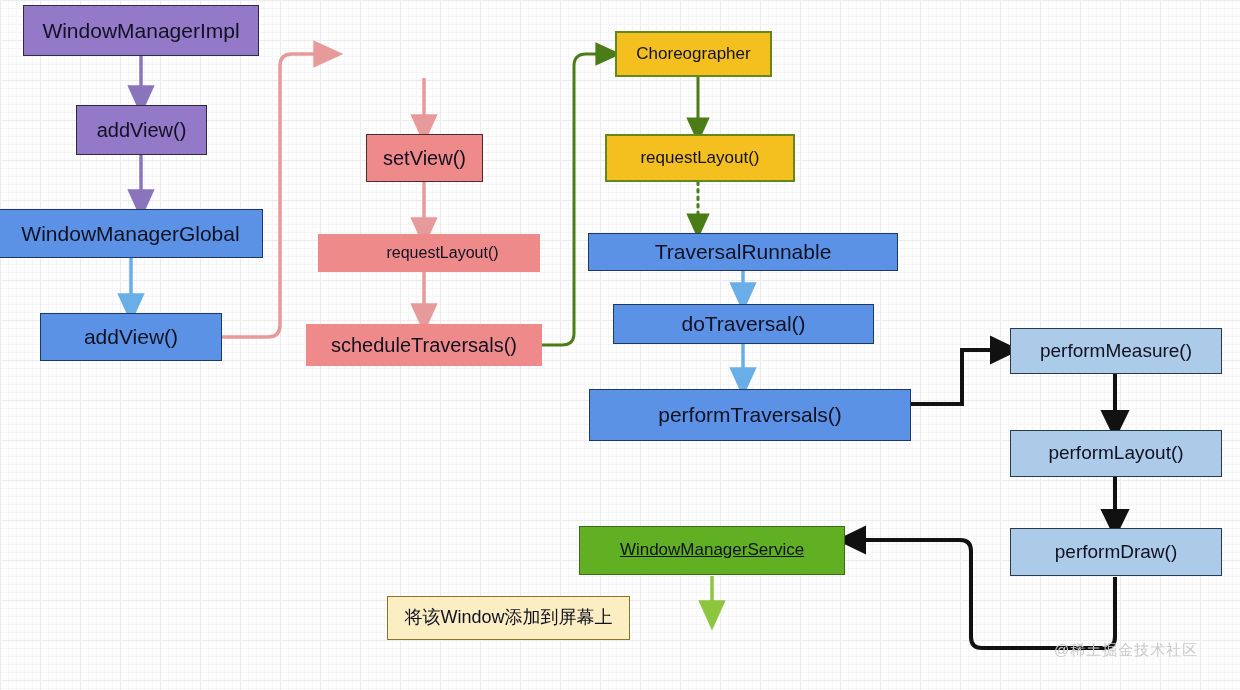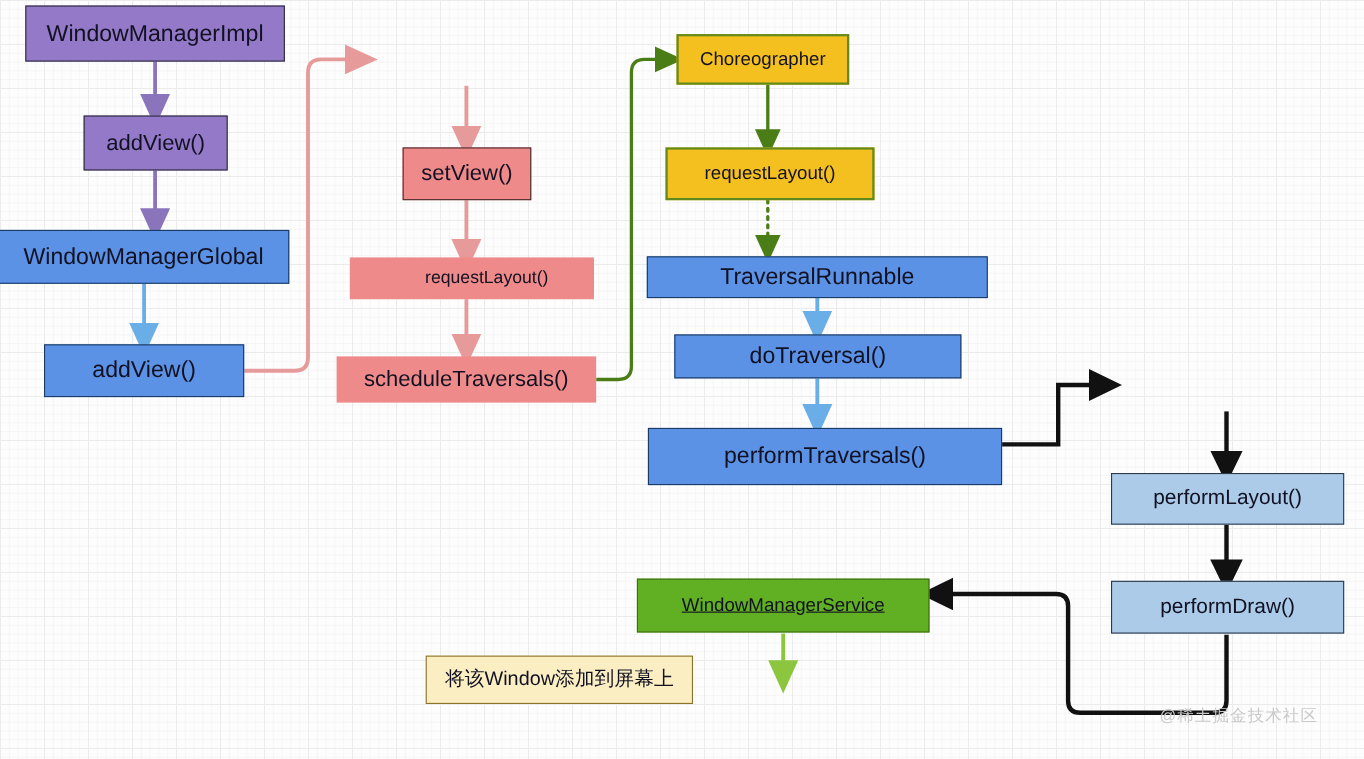--- a/index.html
+++ b/index.html
@@ -183,20 +183,23 @@
   </div>
 
   <div class="node n-blue" style="left:613px; top:304px; width:261px; height:40px; font-size:21px;">
     <span>doTraversal()</span>
   </div>
 
   <div class="node n-blue" style="left:589px; top:389px; width:322px; height:52px; font-size:21px;">
     <span>performTraversals()</span>
   </div>
 
+  <div class="node n-lightblue" style="left:1010px; top:328px; width:212px; height:46px; font-size:19px;">
+    <span>performMeasure()</span>
+  </div>
 
   <div class="node n-lightblue" style="left:1010px; top:430px; width:212px; height:47px; font-size:19px;">
     <span>performLayout()</span>
   </div>
 
   <div class="node n-lightblue" style="left:1010px; top:528px; width:212px; height:48px; font-size:19px;">
     <span>performDraw()</span>
   </div>
 
   <div class="node n-green" style="left:579px; top:526px; width:266px; height:49px; font-size:17px;text-decoration:underline;">

